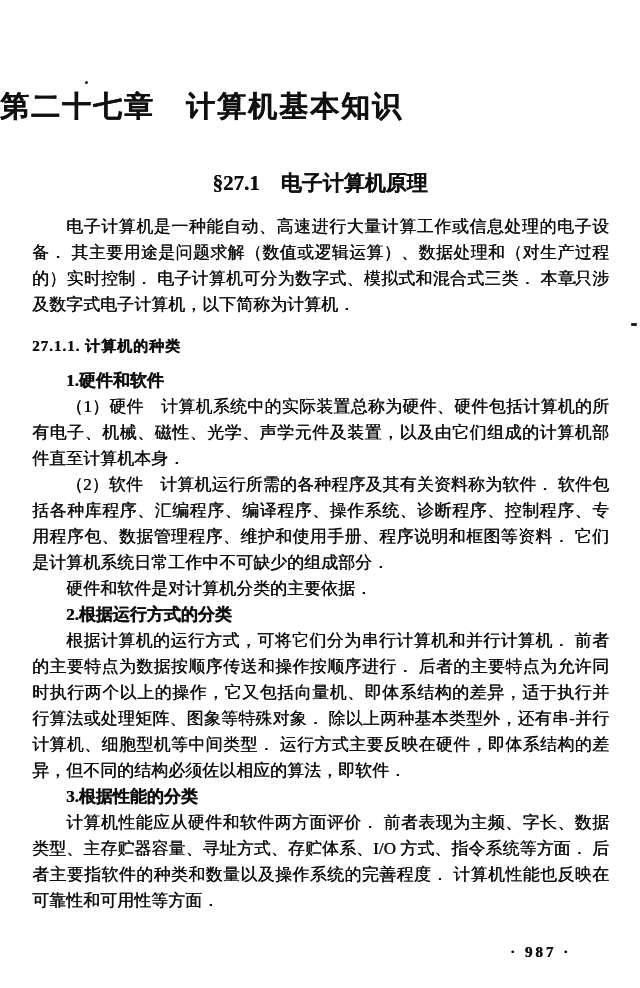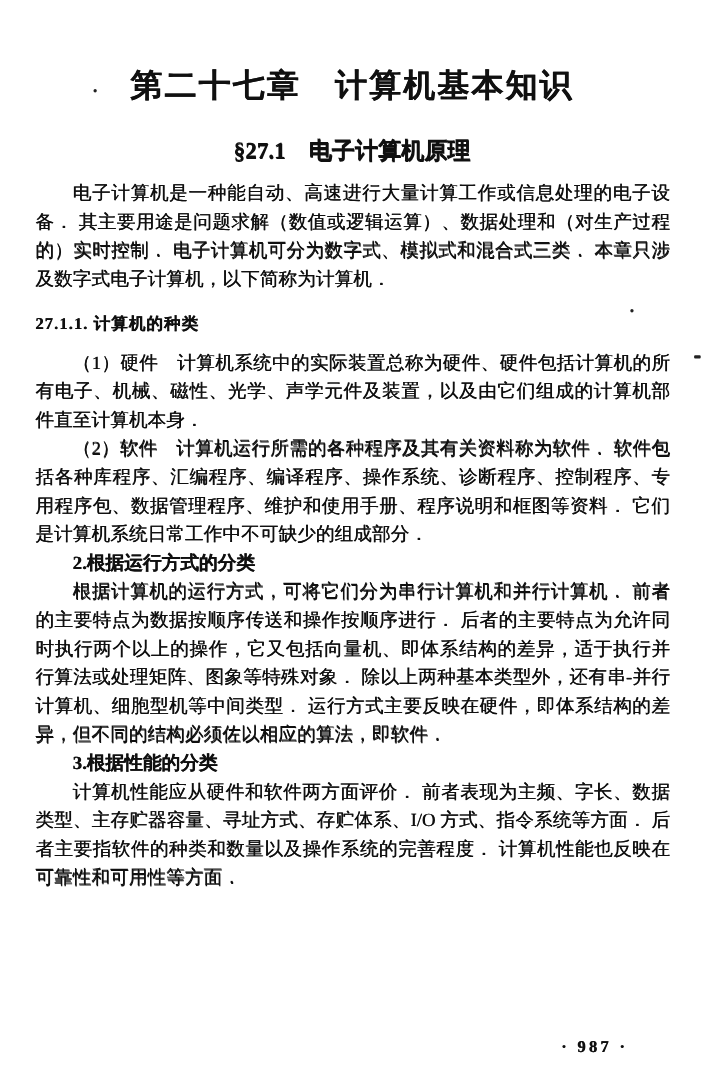--- a/index.html
+++ b/index.html
@@ -13,30 +13,29 @@
     height: 988px;
     background: #ffffff;
     overflow: hidden;
     color: #101010;
     font-family: "Liberation Serif", "DejaVu Serif", serif;
     
     text-shadow: 0.4px 0.2px 0 currentColor;
   }
   .chapter-title {
     margin: 0;
-    padding-top: 60px;
-    text-align: center;
+    padding-top: 88px;
     font-size: 29px;
     line-height: 36px;
     font-weight: bold;
     letter-spacing: 2px;
     white-space: pre;
   }
   .section-title {
-    margin: 0;
+    margin: 18px;
     padding-top: 28px;
     text-align: center;
     font-size: 21px;
     line-height: 26px;
     font-weight: bold;
     white-space: pre;
   }
   .body-text {
     margin: 13px 31px 0 32px;
     font-size: 17px;
@@ -85,25 +84,27 @@
   <h1 class="chapter-title">第二十七章　计算机基本知识</h1>
 
   <h2 class="section-title">§27.1　电子计算机原理</h2>
 
   <div class="body-text">
 
     <p>电子计算机是一种能自动、高速进行大量计算工作或信息处理的电子设备． 其主要用途是问题求解（数值或逻辑运算）、数据处理和（对生产过程的）实时控制． 电子计算机可分为数字式、模拟式和混合式三类． 本章只涉及数字式电子计算机，以下简称为计算机．</p>
 
     <h3 class="subsection-title">27.1.1. 计算机的种类</h3>
 
+    <p class="list-heading">1.硬件和软件</p>
 
     <p>（1）硬件　计算机系统中的实际装置总称为硬件、硬件包括计算机的所有电子、机械、磁性、光学、声学元件及装置，以及由它们组成的计算机部件直至计算机本身．</p>
 
     <p>（2）软件　计算机运行所需的各种程序及其有关资料称为软件． 软件包括各种库程序、汇编程序、编译程序、操作系统、诊断程序、控制程序、专用程序包、数据管理程序、维护和使用手册、程序说明和框图等资料． 它们是计算机系统日常工作中不可缺少的组成部分．</p>
 
+    <p>硬件和软件是对计算机分类的主要依据．</p>
 
     <p class="list-heading">2.根据运行方式的分类</p>
 
     <p>根据计算机的运行方式，可将它们分为串行计算机和并行计算机． 前者的主要特点为数据按顺序传送和操作按顺序进行． 后者的主要特点为允许同时执行两个以上的操作，它又包括向量机、即体系结构的差异，适于执行并行算法或处理矩阵、图象等特殊对象． 除以上两种基本类型外，还有串-并行计算机、细胞型机等中间类型． 运行方式主要反映在硬件，即体系结构的差异，但不同的结构必须佐以相应的算法，即软件．</p>
 
     <p class="list-heading">3.根据性能的分类</p>
 
 
     <p>计算机性能应从硬件和软件两方面评价． 前者表现为主频、字长、数据类型、主存贮器容量、寻址方式、存贮体系、I/O 方式、指令系统等方面． 后者主要指软件的种类和数量以及操作系统的完善程度． 计算机性能也反映在可靠性和可用性等方面．</p>
 

